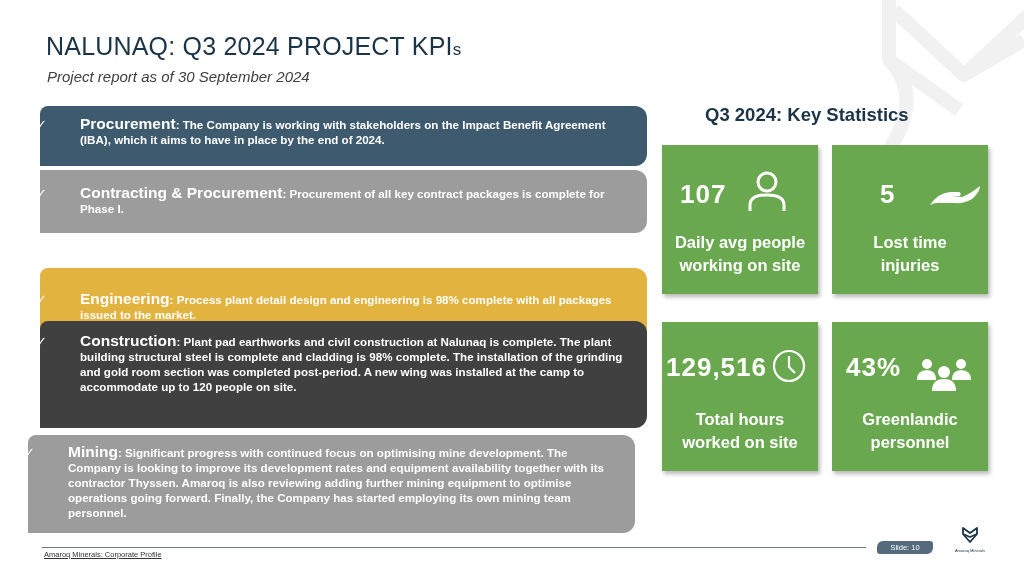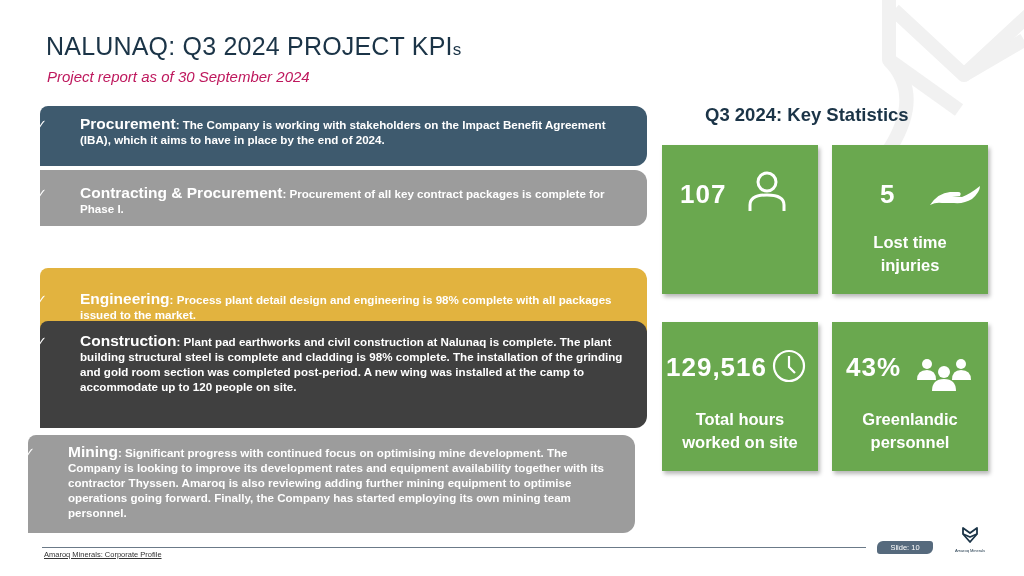--- a/index.html
+++ b/index.html
@@ -3,30 +3,30 @@
 <meta charset="utf-8">
 <style>
   * { box-sizing: border-box; margin: 0; padding: 0; }
   html, body { width: 1024px; height: 576px; overflow: hidden; background: #ffffff; }
   body { position: relative; font-family: "Liberation Sans", "DejaVu Sans", sans-serif; color: #1f3344; }
 
   .watermark { position: absolute; right: 0; top: 0; width: 190px; height: 150px; pointer-events: none; }
 
   .title { position: absolute; left: 46px; top: 32px; font-size: 25px; color: #1b3447; letter-spacing: 0.2px; font-weight: 400; }
   .title .small-s { font-size: 17px; }
-  .subtitle { position: absolute; left: 47px; top: 68px; font-size: 15px; font-style: italic; color: #be185d; }
+  .subtitle { position: absolute; left: 47px; top: 68px; font-size: 15px; font-style: italic; color: #404040; }
 
   .kpi-box { position: absolute; border-radius: 0 12px 12px 0; color: #ffffff; padding: 10px 14px 0 18px; font-size: 11.6px; font-weight: bold; line-height: 15px; }
   .kpi-box .check { display: inline-block; width: 22px; font-weight: normal; font-size: 13px; }
   .kpi-box .head { font-size: 15.5px; font-weight: bold; }
   .kpi-box .body { font-size: 11.6px; }
   .kpi-box .indent { padding-left: 22px; text-indent: -22px; }
 
   .box-permit { left: 40px; top: 106px; width: 607px; height: 60px; background: #3e5a6e; border-radius: 8px 12px 12px 0; }
-  .box-contract { left: 40px; top: 170px; width: 607px; height: 56px; background: #9c9c9c; padding-top: 15px; }
+  .box-contract { left: 40px; top: 170px; width: 607px; height: 63px; background: #9c9c9c; padding-top: 15px; }
   .box-eng { left: 40px; top: 239px; width: 607px; height: 77px; background: #e2b33f; padding-top: 23px; border-radius: 8px 12px 12px 0; margin-top: 29px;}
   .box-constr { left: 40px; top: 321px; width: 607px; height: 107px; background: #404040; padding-top: 12px; border-radius: 8px 12px 12px 0; }
   .box-mining { left: 28px; top: 435px; width: 607px; height: 98px; background: #9c9c9c; padding-top: 9px; border-radius: 8px 12px 12px 0; }
 
   .stats-title { position: absolute; left: 705px; top: 104px; font-size: 18.5px; font-weight: bold; color: #1b3447; }
 
   .tile { position: absolute; width: 156px; height: 149px; background: #6aa84f; box-shadow: 2px 3px 4px rgba(0,0,0,0.28); color: #ffffff; }
   .tile .value { position: absolute; top: 34px; font-size: 26px; font-weight: bold; letter-spacing: 1px; }
   .tile .icon { position: absolute; }
   .tile .label { position: absolute; left: 0; right: 0; top: 86px; text-align: center; font-size: 16.5px; font-weight: bold; line-height: 23px; }
@@ -77,20 +77,24 @@
 </div>
 
 <div class="stats-title">Q3 2024: Key Statistics</div>
 
 <div class="tile t1">
   <div class="value" style="left:18px;">107</div>
   <svg class="icon" style="left:84px; top:24px;" width="42" height="44" viewBox="0 0 42 44">
     <circle cx="21" cy="13" r="9" fill="none" stroke="#fff" stroke-width="3"></circle>
     <path d="M4 42 L4 36 Q4 26 21 26 Q38 26 38 36 L38 42" fill="none" stroke="#fff" stroke-width="3"></path>
   </svg>
+  <div class="label">
+      <div>Daily avg people</div>
+      <div>working on site</div>
+    </div>
 </div>
 
 <div class="tile t2">
   <div class="value" style="left:48px;">5</div>
   <svg class="icon" style="left:96px; top:38px;" width="54" height="24" viewBox="0 0 54 24">
     <path d="M2 22 Q10 10 22 9 L30 9 Q34 9 32 13 L24 13 L34 14 Q42 11 52 3 Q52 9 44 16 Q36 21 26 20 L14 20 Q8 19 2 22 Z" fill="#fff"></path>
   </svg>
   <div class="label">
       <div>Lost time</div>
       <div>injuries</div>

